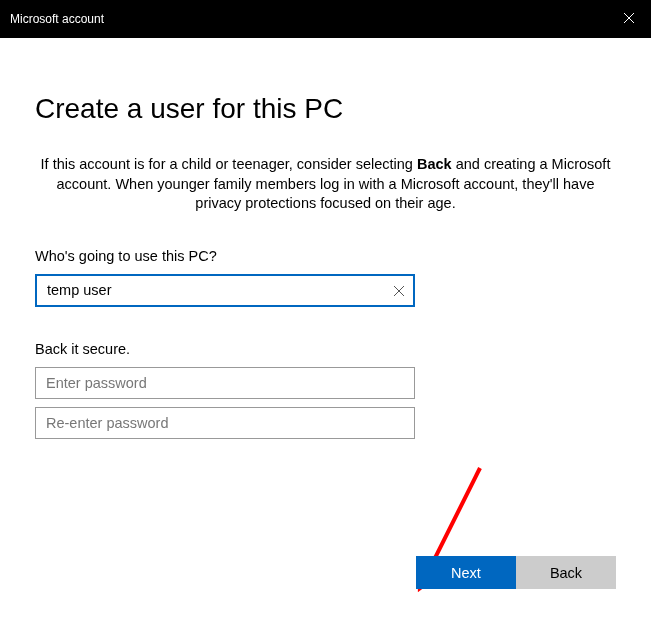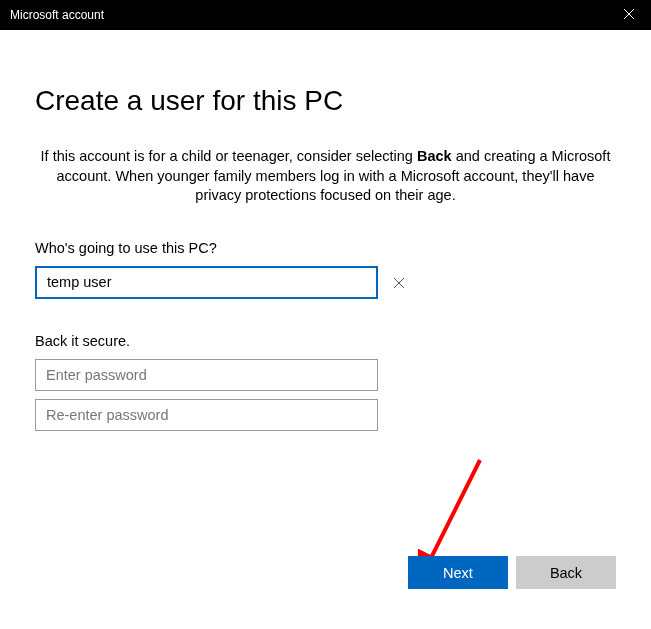--- a/index.html
+++ b/index.html
@@ -10,21 +10,21 @@
     }
     body {
       width: 651px;
       height: 629px;
       background: #ffffff;
       display: flex;
       flex-direction: column;
       position: relative;
     }
     .titlebar {
-      height: 30px;
+      height: 38px;
       background: #000000;
       color: #ffffff;
       display: flex;
       align-items: center;
       justify-content: space-between;
       padding-left: 10px;
       font-size: 12px;
       font-weight: 400;
       gap: 36px;
     }
@@ -70,21 +70,21 @@
     .label {
       font-size: 14.5px;
       margin-bottom: 10px;
       margin-top: 34px;
     }
     .field-wrap {
       position: relative;
       width: 380px;
     }
     .text-input {
-      width: 343px;
+      width: 380px;
       height: 33px;
       padding: 0 30px 0 10px;
       font-size: 14.5px;
       border: 2px solid #0067c0;
       background: #ffffff;
       outline: none;
       font-family: inherit;
       color: #000;
     }
     .text-input.secondary {
@@ -111,21 +111,20 @@
       stroke-width: 1;
     }
     .field-wrap + .field-wrap {
       margin-top: 8px;
     }
     .footer {
       position: absolute;
       right: 35px;
       bottom: 40px;
       display: flex;
-      gap: 8px;
       justify-content: flex-end;
     }
     .btn {
       width: 100px;
       height: 33px;
       border: none;
       font-size: 14.5px;
       font-family: inherit;
       cursor: pointer;
       display: flex;

